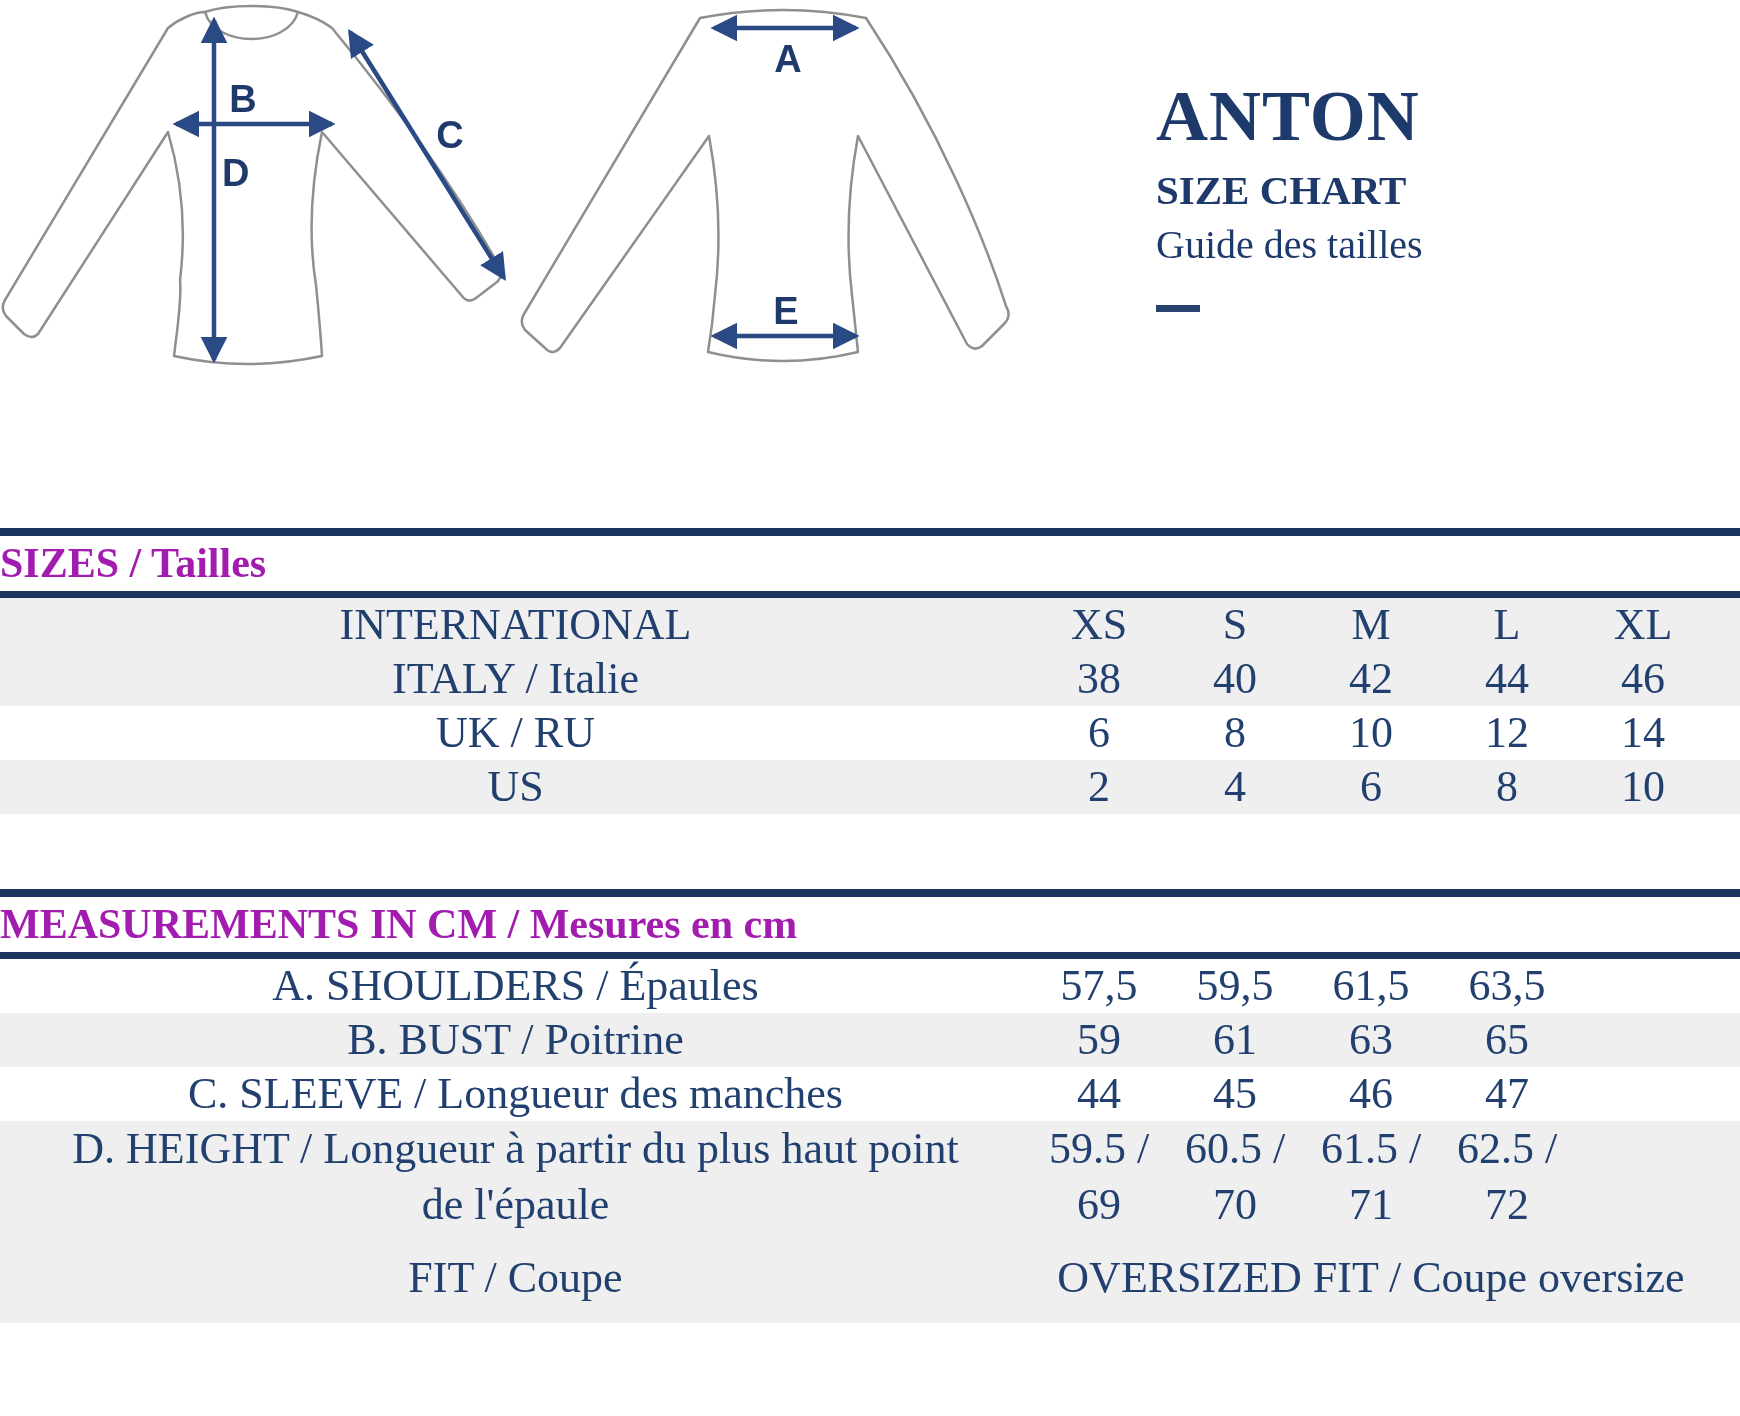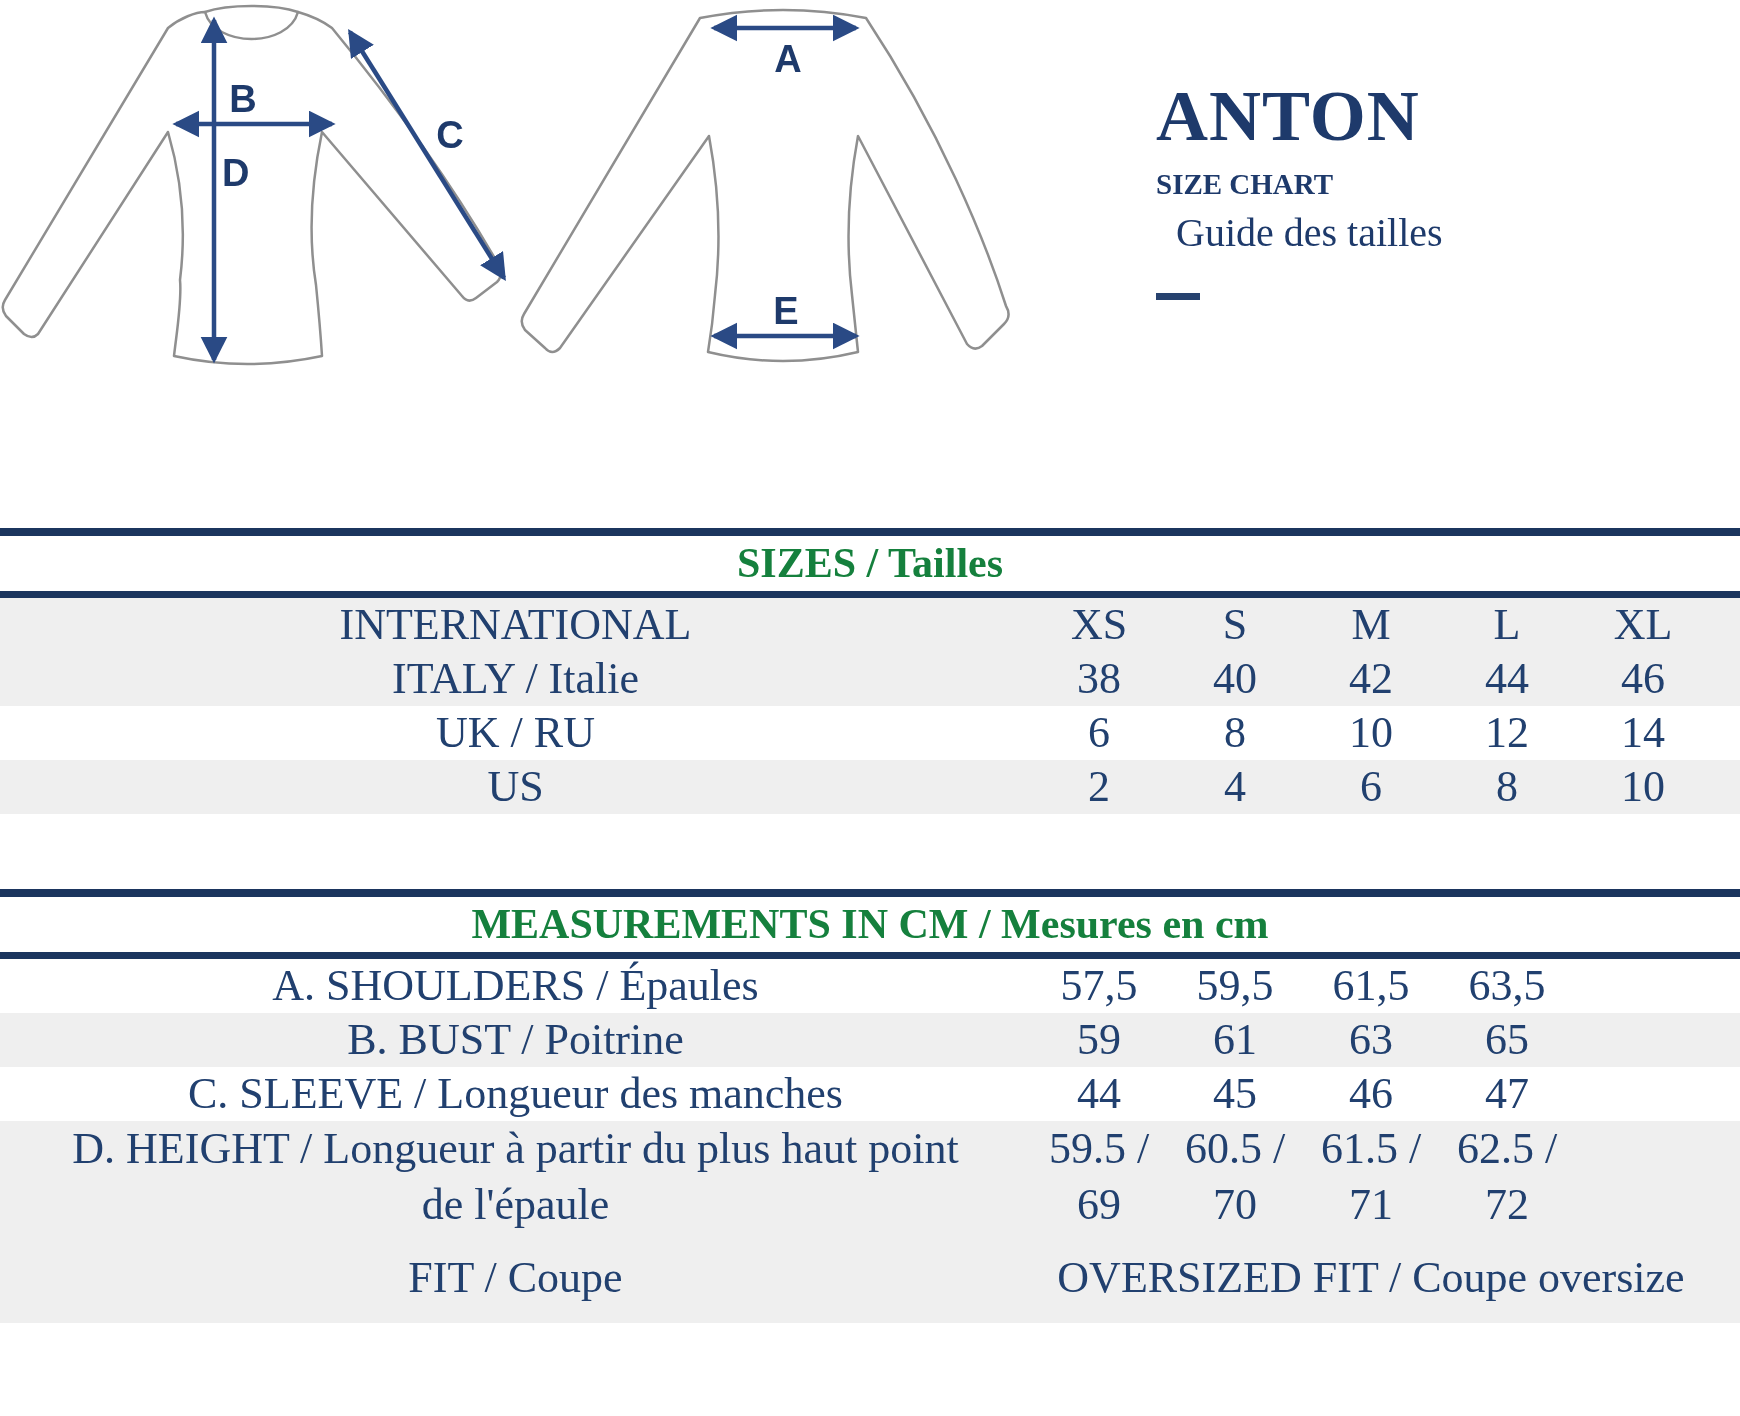--- a/index.html
+++ b/index.html
@@ -4,28 +4,28 @@
 <style>
   html,body{margin:0;padding:0;}
   body{
     width:1740px;height:1416px;overflow:hidden;background:#ffffff;
     font-family:"Liberation Serif",serif;color:#1e3a6b;
   }
   .hero{position:relative;height:528px;}
   .diagram-svg{position:absolute;left:0;top:0;}
   .title-block{position:absolute;left:1156px;top:80px;}
   .brand{font-size:72px;font-weight:bold;line-height:1;letter-spacing:1px;}
-  .chart-title{font-size:29px;font-weight:bold;line-height:1;margin-top:18px;}
-  .chart-subtitle{font-size:40px;line-height:1;margin-top:14px;margin-left:20px;}
+  .chart-title{font-size:41px;font-weight:bold;line-height:1;margin-top:18px;}
+  .chart-subtitle{font-size:40px;line-height:1;margin-top:14px;}
   .divider{width:44px;height:7px;background:#27426f;margin-top:40px;}
 
   .band{
     width:1740px;height:55px;line-height:55px;box-sizing:content-box;
     border-top:8px solid #1b355e;border-bottom:7px solid #1b355e;
-    text-align:center;font-weight:bold;font-size:42px;color:#15803d;
+    font-weight:bold;font-size:42px;color:#a21caf;
   }
   table{width:1740px;border-collapse:collapse;table-layout:fixed;}
   td{
     text-align:center;vertical-align:middle;font-size:44px;color:#21406f;
     height:54px;padding:0;white-space:pre-line;line-height:1.15;
   }
   tr.g{background:#efefef;}
   .meas-section{margin-top:75px;}
   tr.row-d td{height:108px;line-height:56px;}
   tr.row-fit td{height:90px;}

